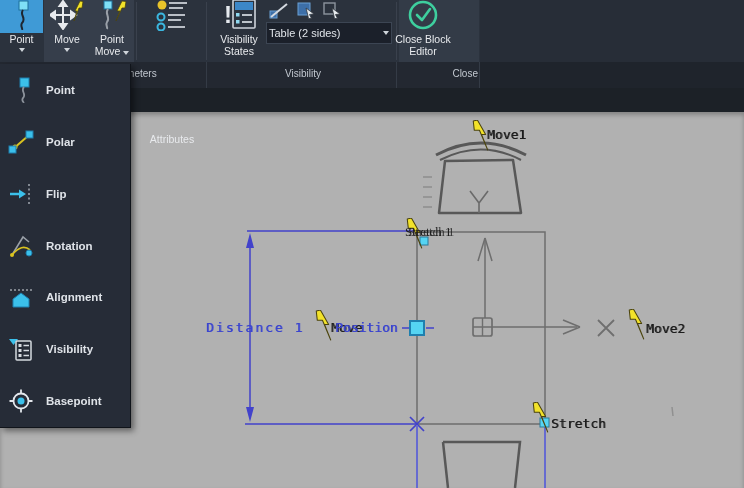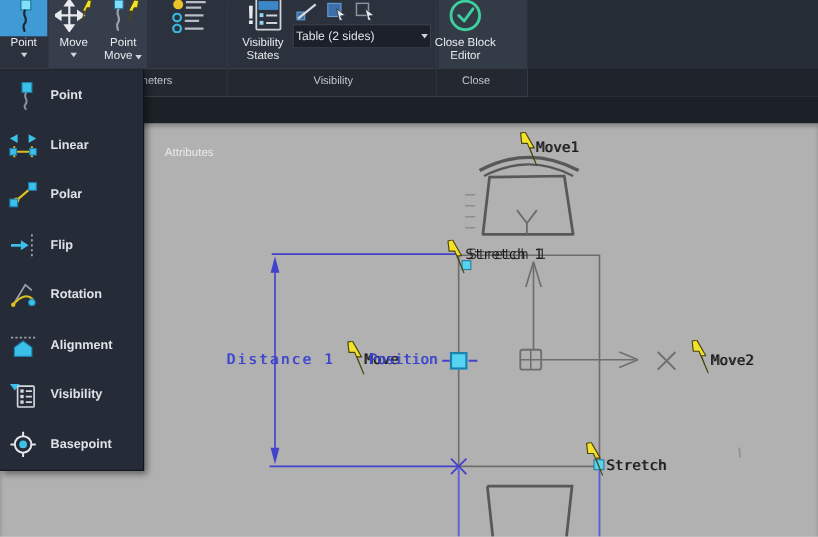--- a/index.html
+++ b/index.html
@@ -116,21 +116,21 @@
         <polygon points="12,0 16,1 15,10 10,10 2,29 8,14 4,14" transform="scale(-1,1) translate(-17,0)" fill="#f2e22a" stroke="#4a430e" stroke-width="1" stroke-linejoin="round"></polygon>
       </svg>
   </div>
   <div class="bolt" style="left:532px; top:402px;">
     <svg width="18" height="32" viewBox="0 0 17 31">
         <polygon points="12,0 16,1 15,10 10,10 2,29 8,14 4,14" transform="scale(-1,1) translate(-17,0)" fill="#f2e22a" stroke="#4a430e" stroke-width="1" stroke-linejoin="round"></polygon>
       </svg>
   </div>
 
   <div class="cv-label" style="left:487px; top:127px;">Move1</div>
-  <div class="cv-label overlap2" style="left:423px; top:224px;">Stretch 1</div>
+  <div class="cv-label overlap2" style="left:405px; top:224px;font-family:Liberation Serif, serif;">Stretch 1</div>
   <div class="cv-label cv-blue" style="left:206px; top:320px; letter-spacing:2px;">Distance 1</div>
   <div class="cv-label" style="left:331px; top:320px;">Move</div>
   <div class="cv-label cv-blue" style="left:335px; top:320px;">Position</div>
   <div class="cv-label" style="left:646px; top:321px;">Move2</div>
   <div class="cv-label" style="left:551px; top:416px;">Stretch</div>
 
   <div id="ribbon">
     <div class="rib-group" style="left:44px; width:90px;"></div>
     <div class="rib-empty" style="left:480px; width:264px;"></div>
 
@@ -257,52 +257,40 @@
         </div>
       <div class="blab">Close Block</div>
       <div class="blab">Editor</div>
     </div>
   </div>
 
   <div id="panel-strip">
     <div id="strip-right"></div>
     <div class="pl" style="left:105px;">Parameters</div>
     <div class="pl" style="left:270px; width:66px; text-align:center;">Visibility</div>
-    <div class="pl" style="left:420px; width:58px; text-align:left;">Close</div>
+    <div class="pl" style="left:420px; width:58px; text-align:right;">Close</div>
     <div class="ps" style="left:206px;"></div>
     <div class="ps" style="left:396px;"></div>
     <div class="ps" style="left:479px;"></div>
   </div>
 
   <div id="dark-band"></div>
 
   <div id="param-menu">
 
     <div class="menu-item">
       <span class="mi-icon">
         <svg width="26" height="26" viewBox="0 0 26 26">
             <rect x="12" y="1" width="9" height="9" fill="#3bc0ea" stroke="#1e7fae"></rect>
             <path d="M16,10 C12,14 19,17 15,21 C13,23.5 16,25 15.5,26" fill="none" stroke="#8d939c" stroke-width="1.8"></path>
           </svg>
       </span>
       <span class="mi-label">Point</span>
     </div>
 
-    <div class="menu-item">
-      <span class="mi-icon">
-        <svg width="26" height="26" viewBox="0 0 26 26">
-            <polygon points="1,7 8,3 8,11" fill="#3bc0ea"></polygon>
-            <polygon points="25,7 18,3 18,11" fill="#3bc0ea"></polygon>
-            <path d="M5,14 V24 M21,14 V24 M5,19 H21" stroke="#d9c21f" stroke-width="1.8"></path>
-            <rect x="1" y="16" width="6" height="6" fill="#3bc0ea" stroke="#1e7fae"></rect>
-            <rect x="19" y="16" width="6" height="6" fill="#3bc0ea" stroke="#1e7fae"></rect>
-          </svg>
-      </span>
-      <span class="mi-label">Linear</span>
-    </div>
 
     <div class="menu-item">
       <span class="mi-icon">
         <svg width="26" height="26" viewBox="0 0 26 26">
             <path d="M5,20 L20,7" stroke="#d9c21f" stroke-width="2"></path>
             <circle cx="7" cy="18" r="2.5" fill="#d9c21f"></circle>
             <rect x="18" y="2" width="7" height="7" fill="#3bc0ea" stroke="#1e7fae"></rect>
             <rect x="1" y="17" width="7" height="7" fill="#3bc0ea" stroke="#1e7fae"></rect>
           </svg>
       </span>

